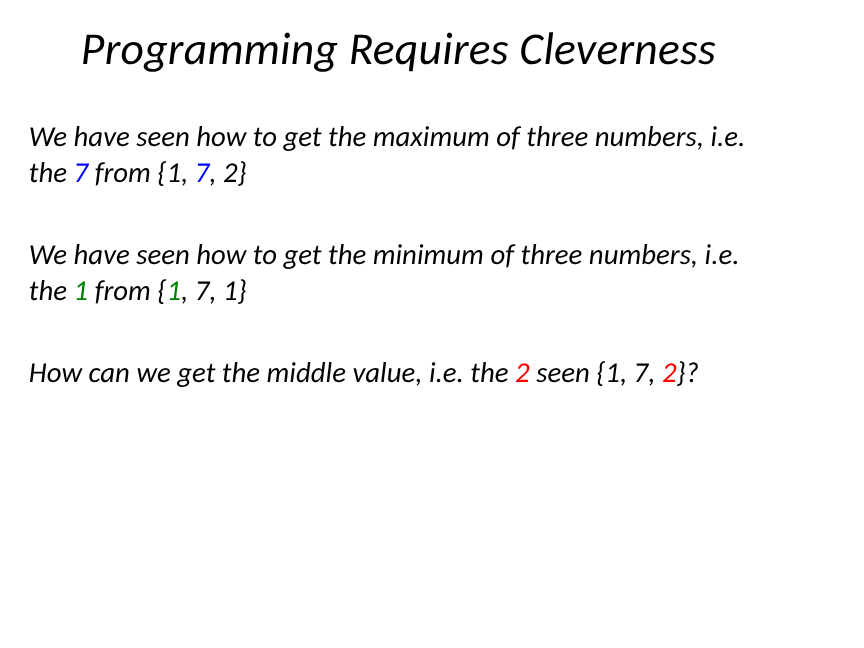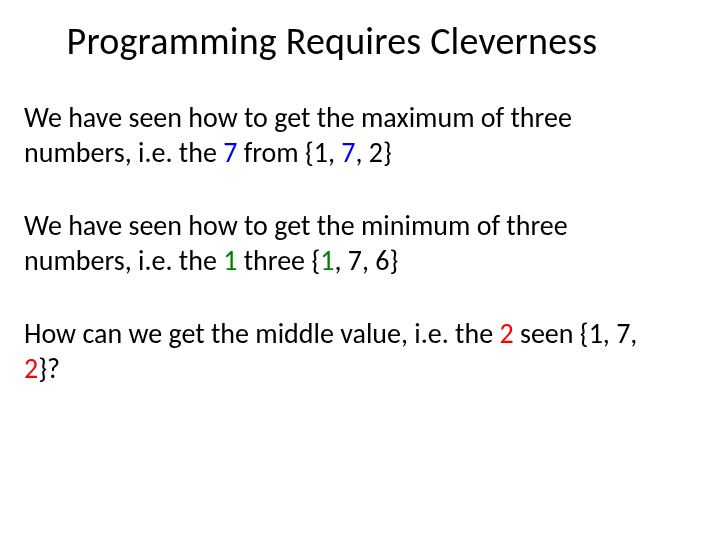--- a/index.html
+++ b/index.html
@@ -10,51 +10,52 @@
     background: #ffffff;
     font-family: Calibri, "Segoe UI", Arial, sans-serif;
     color: #000000;
     overflow: hidden;
   }
   .slide {
     box-sizing: border-box;
     width: 664px;
     height: 540px;
     padding: 18px 24px 24px 24px;
+    font-style: italic;
   }
   .title {
     font-size: 38px;
     text-align: center;
     margin: 0 0 36px 0;
     font-weight: 400;
     letter-spacing: 0.2px;
     white-space: nowrap;
   }
   .para {
-    font-size: 28px;
+    font-size: 24px;
     line-height: 1.25;
     margin: 0 0 38px 0;
     font-weight: 400;
   }
   .blue  { color: #0000ff; }
   .green { color: #008000; }
   .red   { color: #ff0000; }
 </style>
 </head>
 <body>
 
 <div class="slide">
 
   <h1 class="title">Programming Requires Cleverness</h1>
 
   <p class="para">
     <span>We have seen how to get the maximum of three numbers, i.e. the </span><span class="blue">7</span><span> from {1, </span><span class="blue">7</span><span>, 2}</span>
   </p>
 
   <p class="para">
-    <span>We have seen how to get the minimum of three numbers, i.e. the </span><span class="green">1</span><span> three {</span><span class="green">1</span><span>, 7, 6}</span>
+    <span>We have seen how to get the minimum of three numbers, i.e. the </span><span class="green">1</span><span> from {</span><span class="green">1</span><span>, 7, 1}</span>
   </p>
 
   <p class="para">
     <span>How can we get the middle value, i.e. the </span><span class="red">2</span><span> seen {1, 7, </span><span class="red">2</span><span>}?</span>
   </p>
 
 </div>
 
 </body></html>

